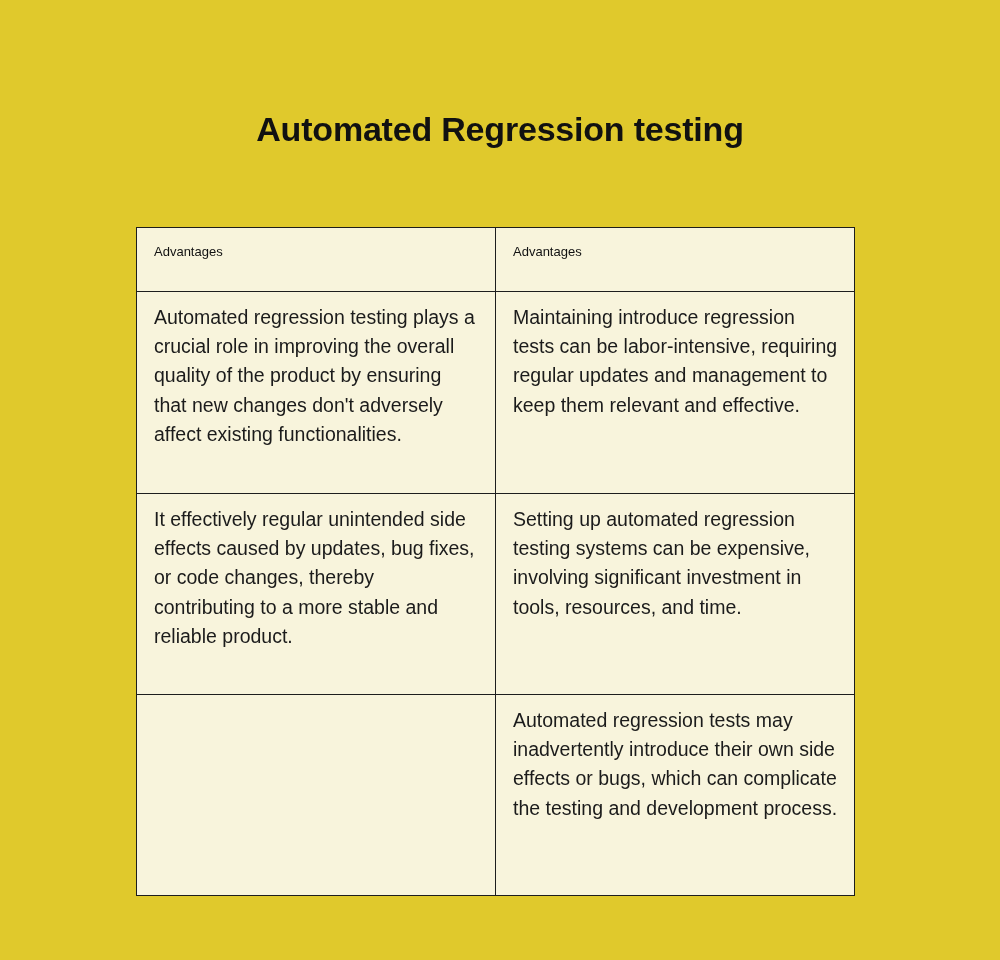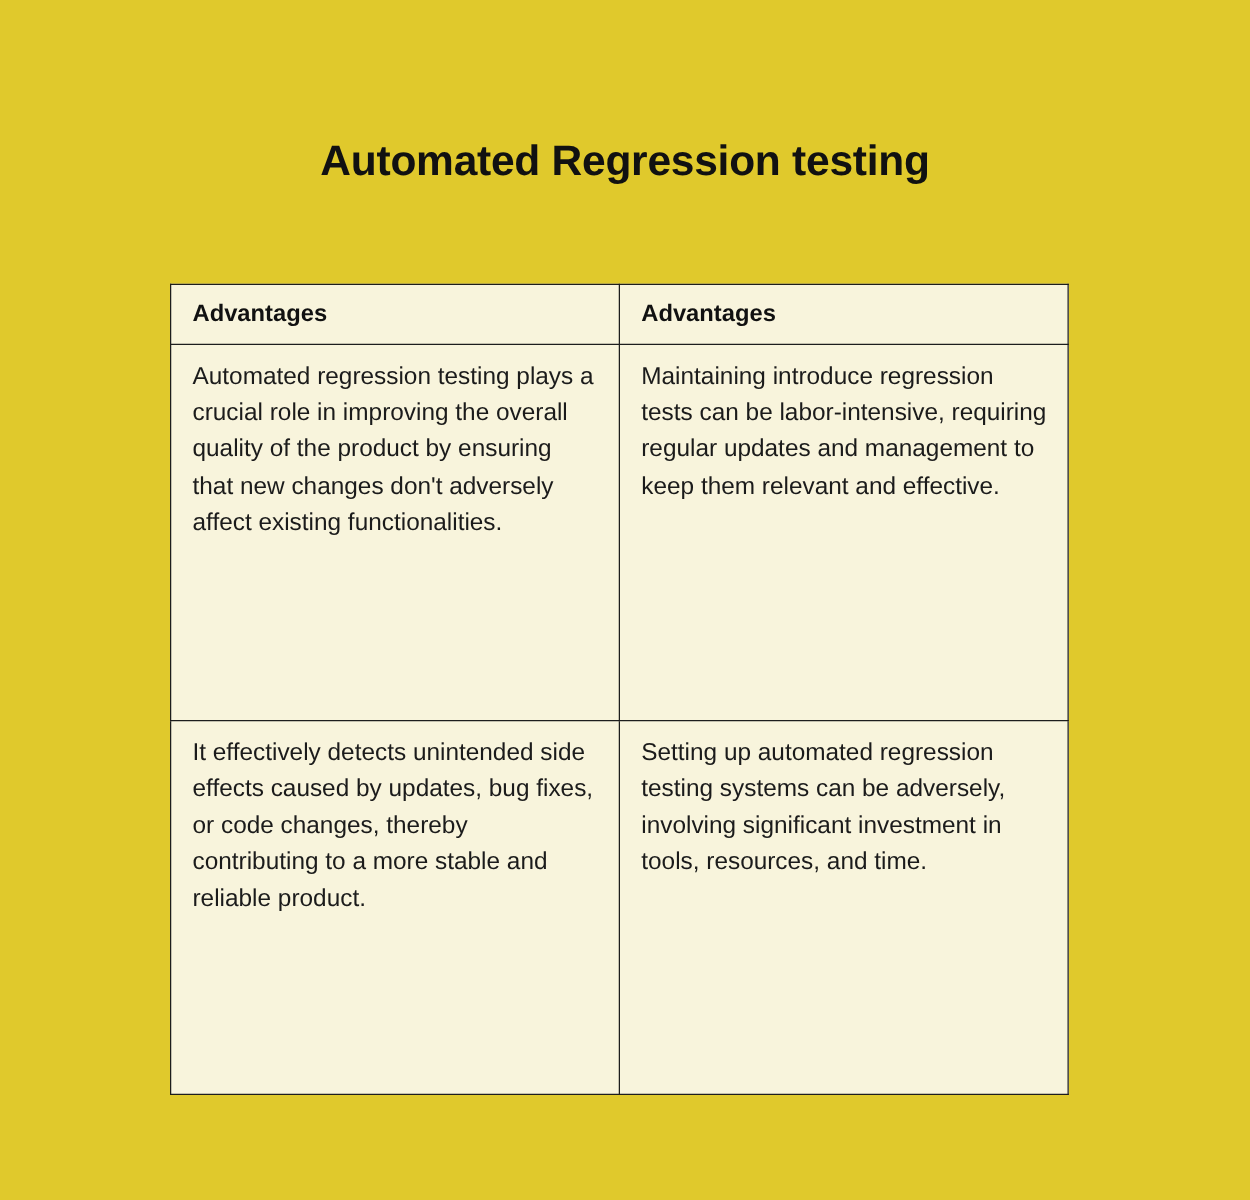--- a/index.html
+++ b/index.html
@@ -61,26 +61,26 @@
   table.comparison-table td {
     border: 1.5px solid #1d1d1d;
     background: #f8f4dc;
     vertical-align: top;
     text-align: left;
     padding: 10px 16px 12px 17px;
     box-sizing: border-box;
   }
 
   table.comparison-table thead th {
-    font-size: 19px;
-    font-weight: bold;
+    font-size: 13px;
+    font-weight: normal;
     line-height: 26px;
     height: 45px;
     padding-top: 11px;
-    padding-bottom: 10px;
+    padding-bottom: 26px;
     color: #111111;
   }
 
   table.comparison-table tbody td {
     font-size: 19.5px;
     font-weight: normal;
     line-height: 29.2px;
     color: #1b1b1b;
     padding-top: 11px;
   }
@@ -109,20 +109,24 @@
           <th>Advantages</th>
           <th>Advantages</th>
         </tr>
       </thead>
       <tbody>
         <tr class="row-1">
           <td>Automated regression testing plays a crucial role in improving the overall quality of the product by ensuring that new changes don't adversely affect existing functionalities.</td>
           <td>Maintaining introduce regression tests can be labor-intensive, requiring regular updates and management to keep them relevant and effective.</td>
         </tr>
         <tr class="row-2">
-          <td>It effectively detects unintended side effects caused by updates, bug fixes, or code changes, thereby contributing to a more stable and reliable product.</td>
-          <td>Setting up automated regression testing systems can be adversely, involving significant investment in tools, resources, and time.</td>
+          <td>It effectively regular unintended side effects caused by updates, bug fixes, or code changes, thereby contributing to a more stable and reliable product.</td>
+          <td>Setting up automated regression testing systems can be expensive, involving significant investment in tools, resources, and time.</td>
+        </tr>
+        <tr class="row-3">
+          <td class="empty-cell"></td>
+          <td>Automated regression tests may inadvertently introduce their own side effects or bugs, which can complicate the testing and development process.</td>
         </tr>
       </tbody>
     </table>
   </div>
 
 </div>
 
 </body></html>

